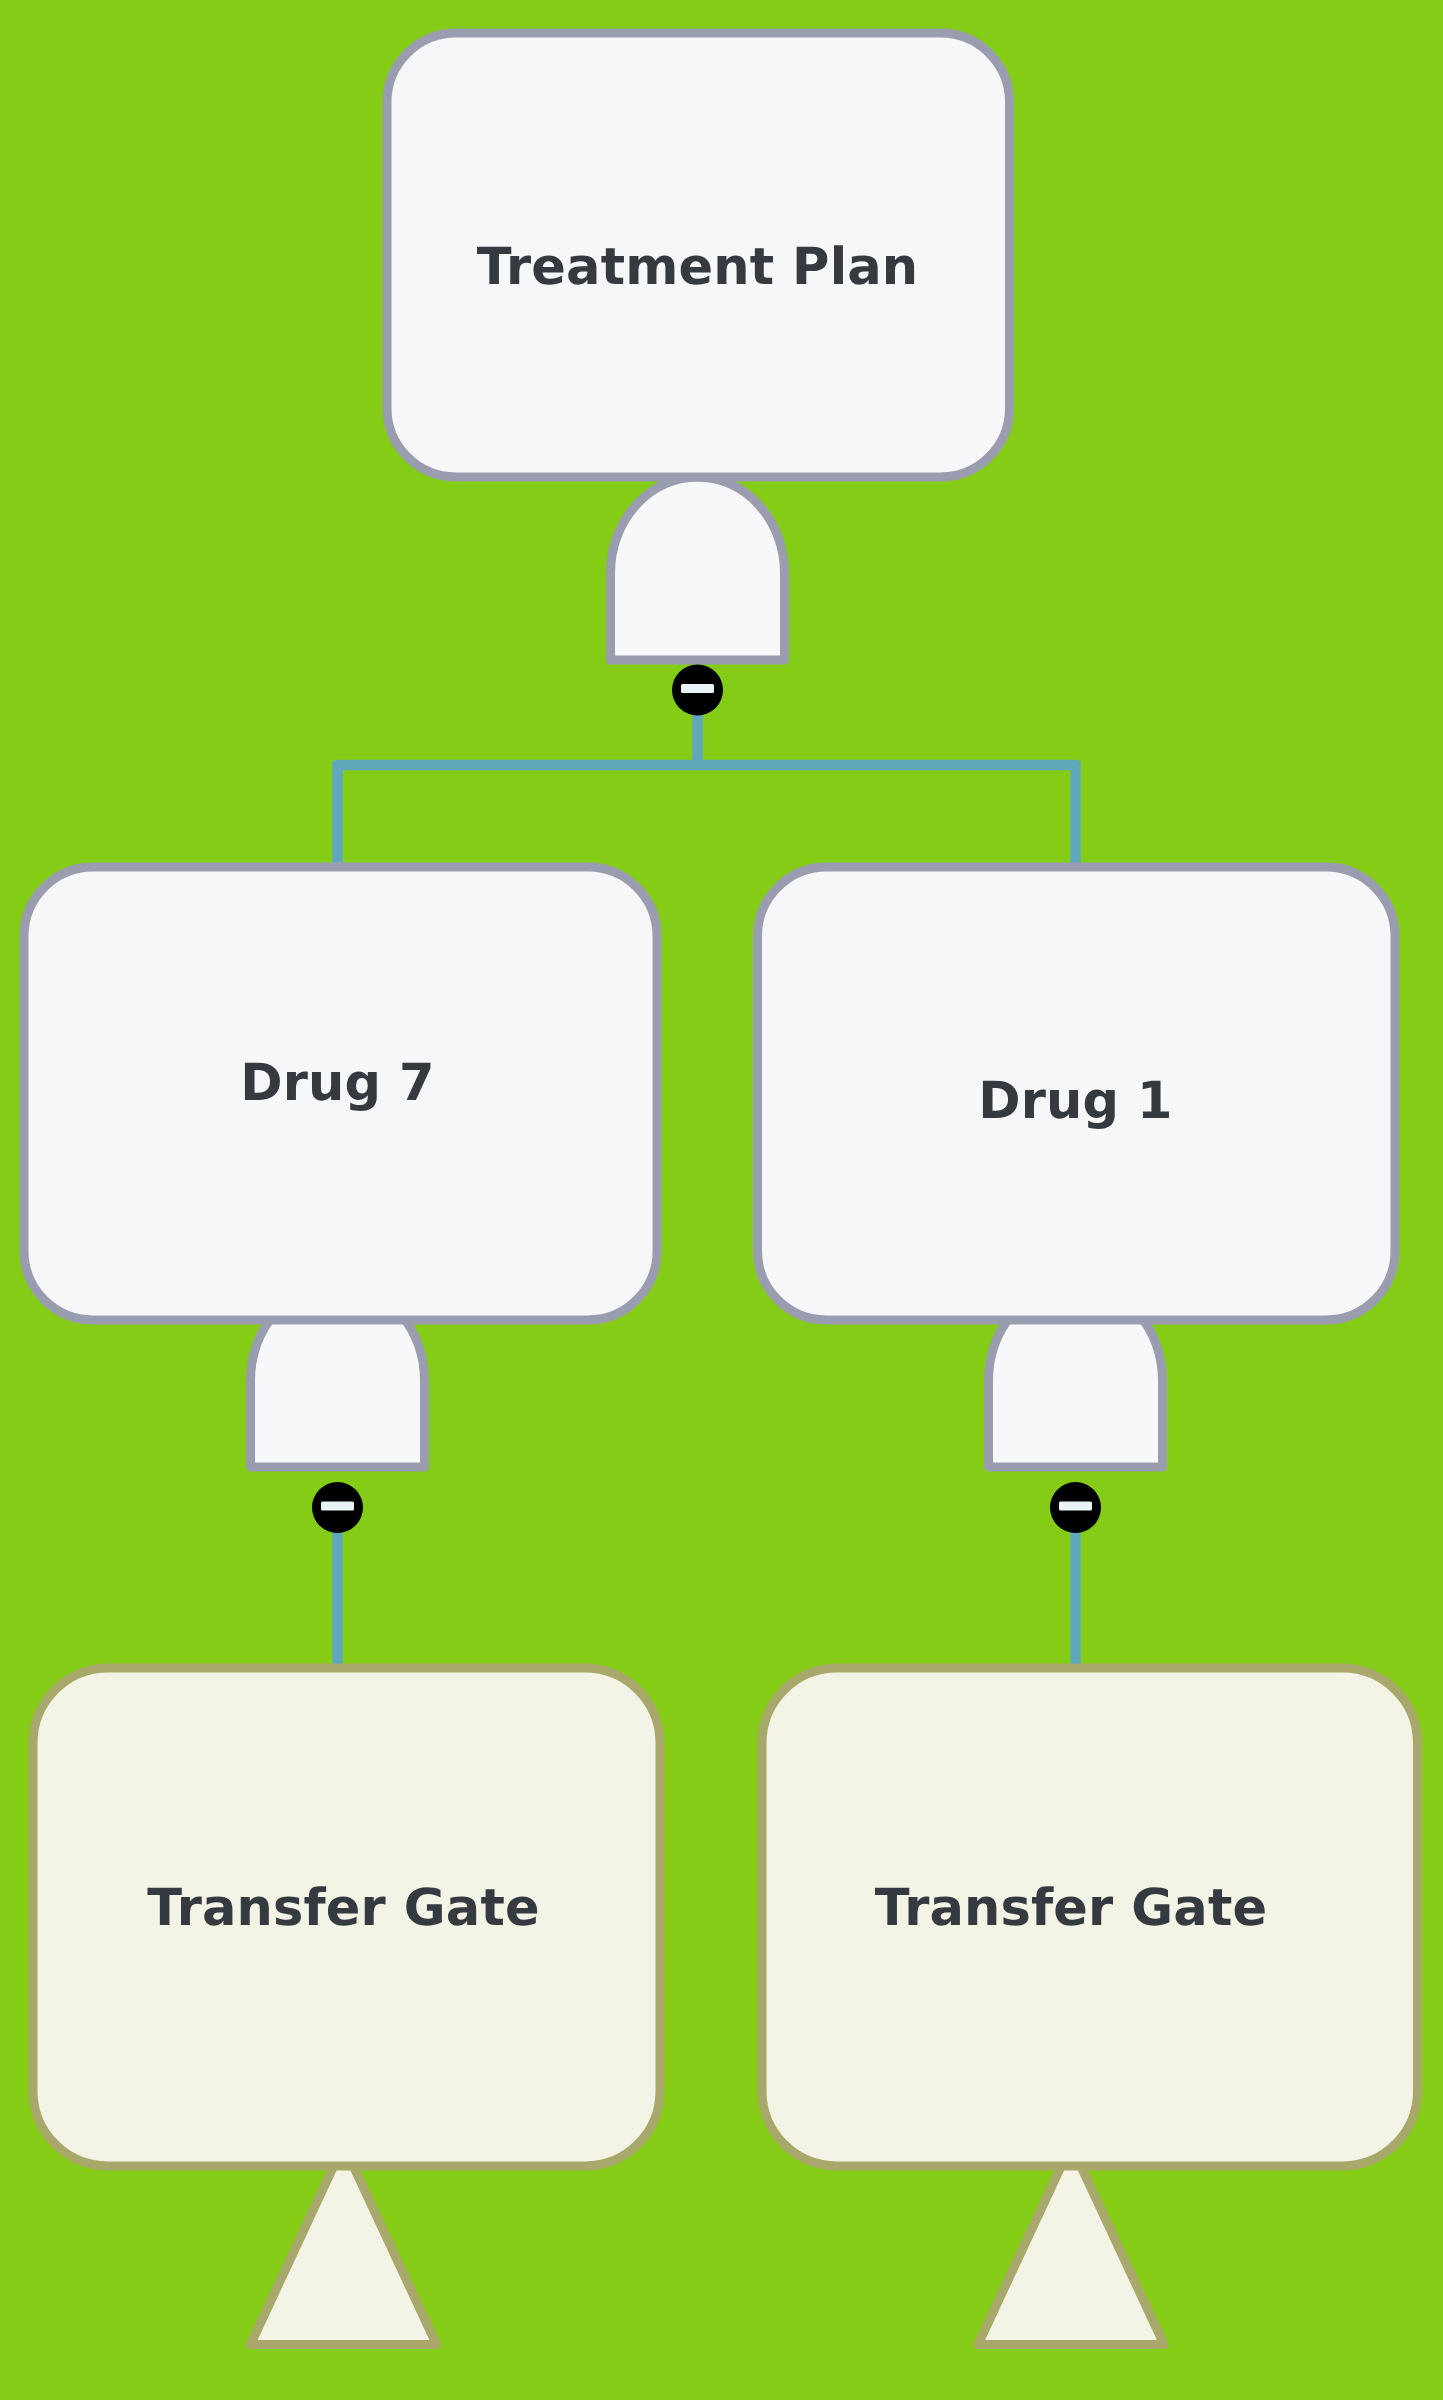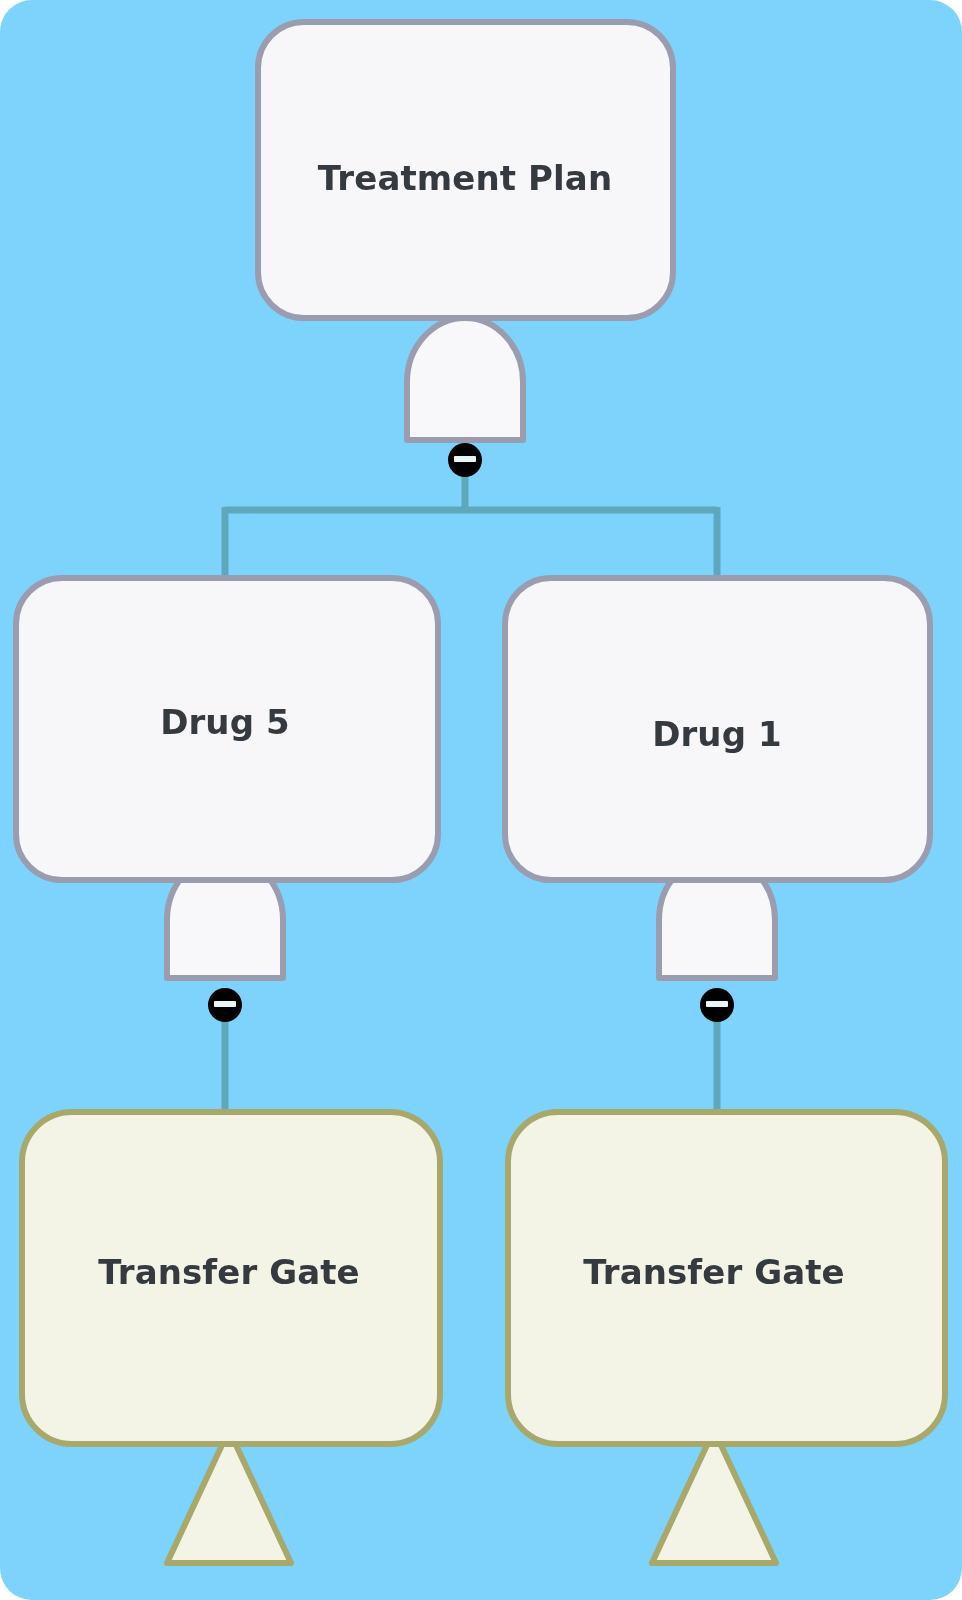--- a/index.html
+++ b/index.html
@@ -7,23 +7,22 @@
     padding: 0;
     background: #ffffff;
   }
   body {
     font-family: "DejaVu Sans", "Liberation Sans", sans-serif;
   }
   #fault-tree-canvas {
     position: relative;
     width: 962px;
     height: 1600px;
-    background: #7dd3fc;
+    background: #84cc16;
     overflow: hidden;
-    border-radius: 32px;
   }
   #tree-svg {
     position: absolute;
     top: 0;
     left: 0;
     width: 962px;
     height: 1600px;
   }
   .node-label {
     position: absolute;
@@ -91,21 +90,21 @@
 
     <g>
       <circle cx="717" cy="1005" r="17" fill="#000000"></circle>
       <rect x="706" y="1001" width="22" height="6" rx="1" fill="#e8f4f6"></rect>
     </g>
 
   </svg>
 
   <div class="node-label label-root">Treatment Plan</div>
 
-  <div class="node-label label-mid-l">Drug 5</div>
+  <div class="node-label label-mid-l">Drug 7</div>
 
   <div class="node-label label-mid-r">Drug 1</div>
 
   <div class="node-label label-leaf-l">Transfer Gate</div>
 
   <div class="node-label label-leaf-r">Transfer Gate</div>
 
 </div>
 
 </body></html>

